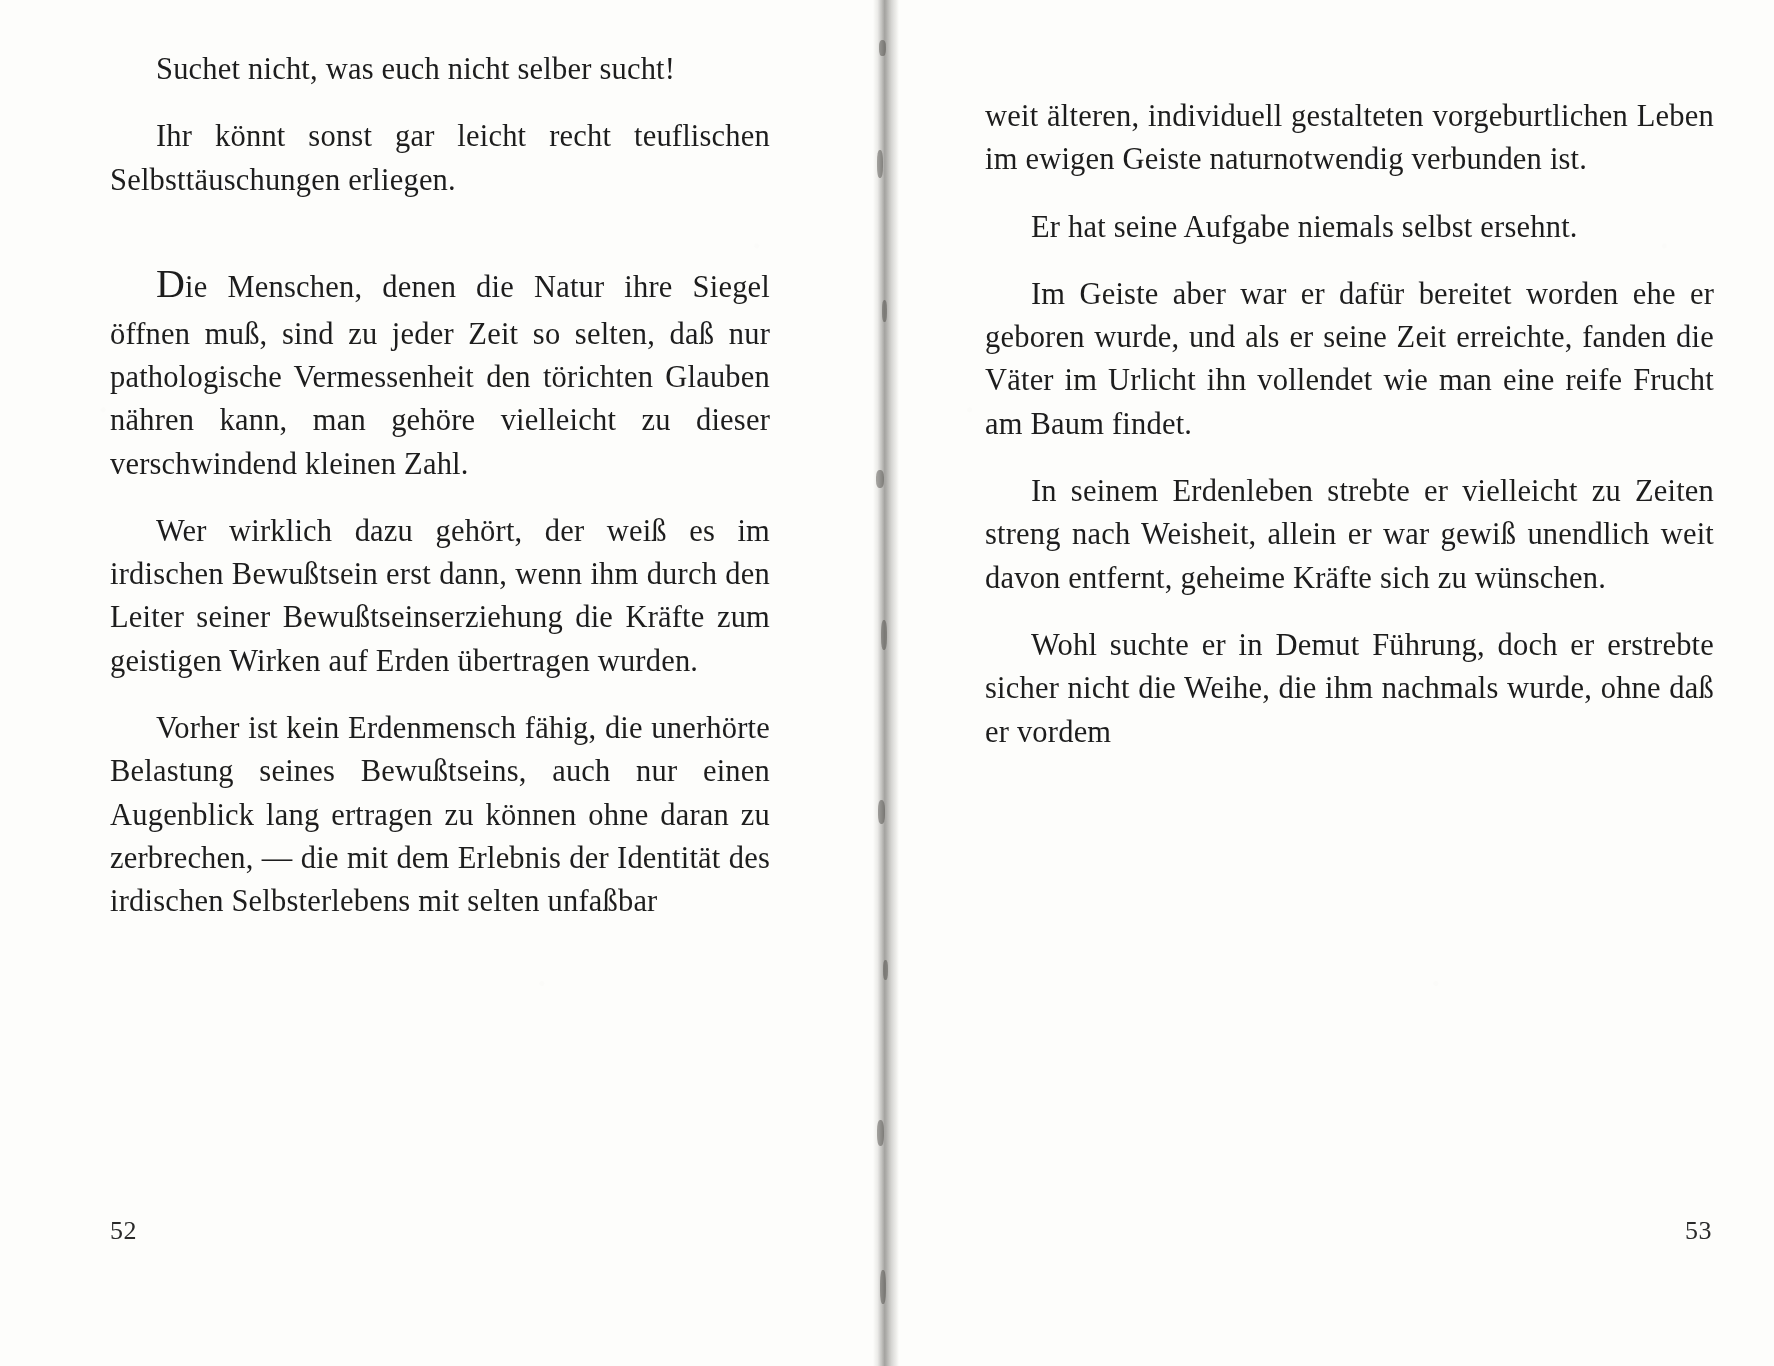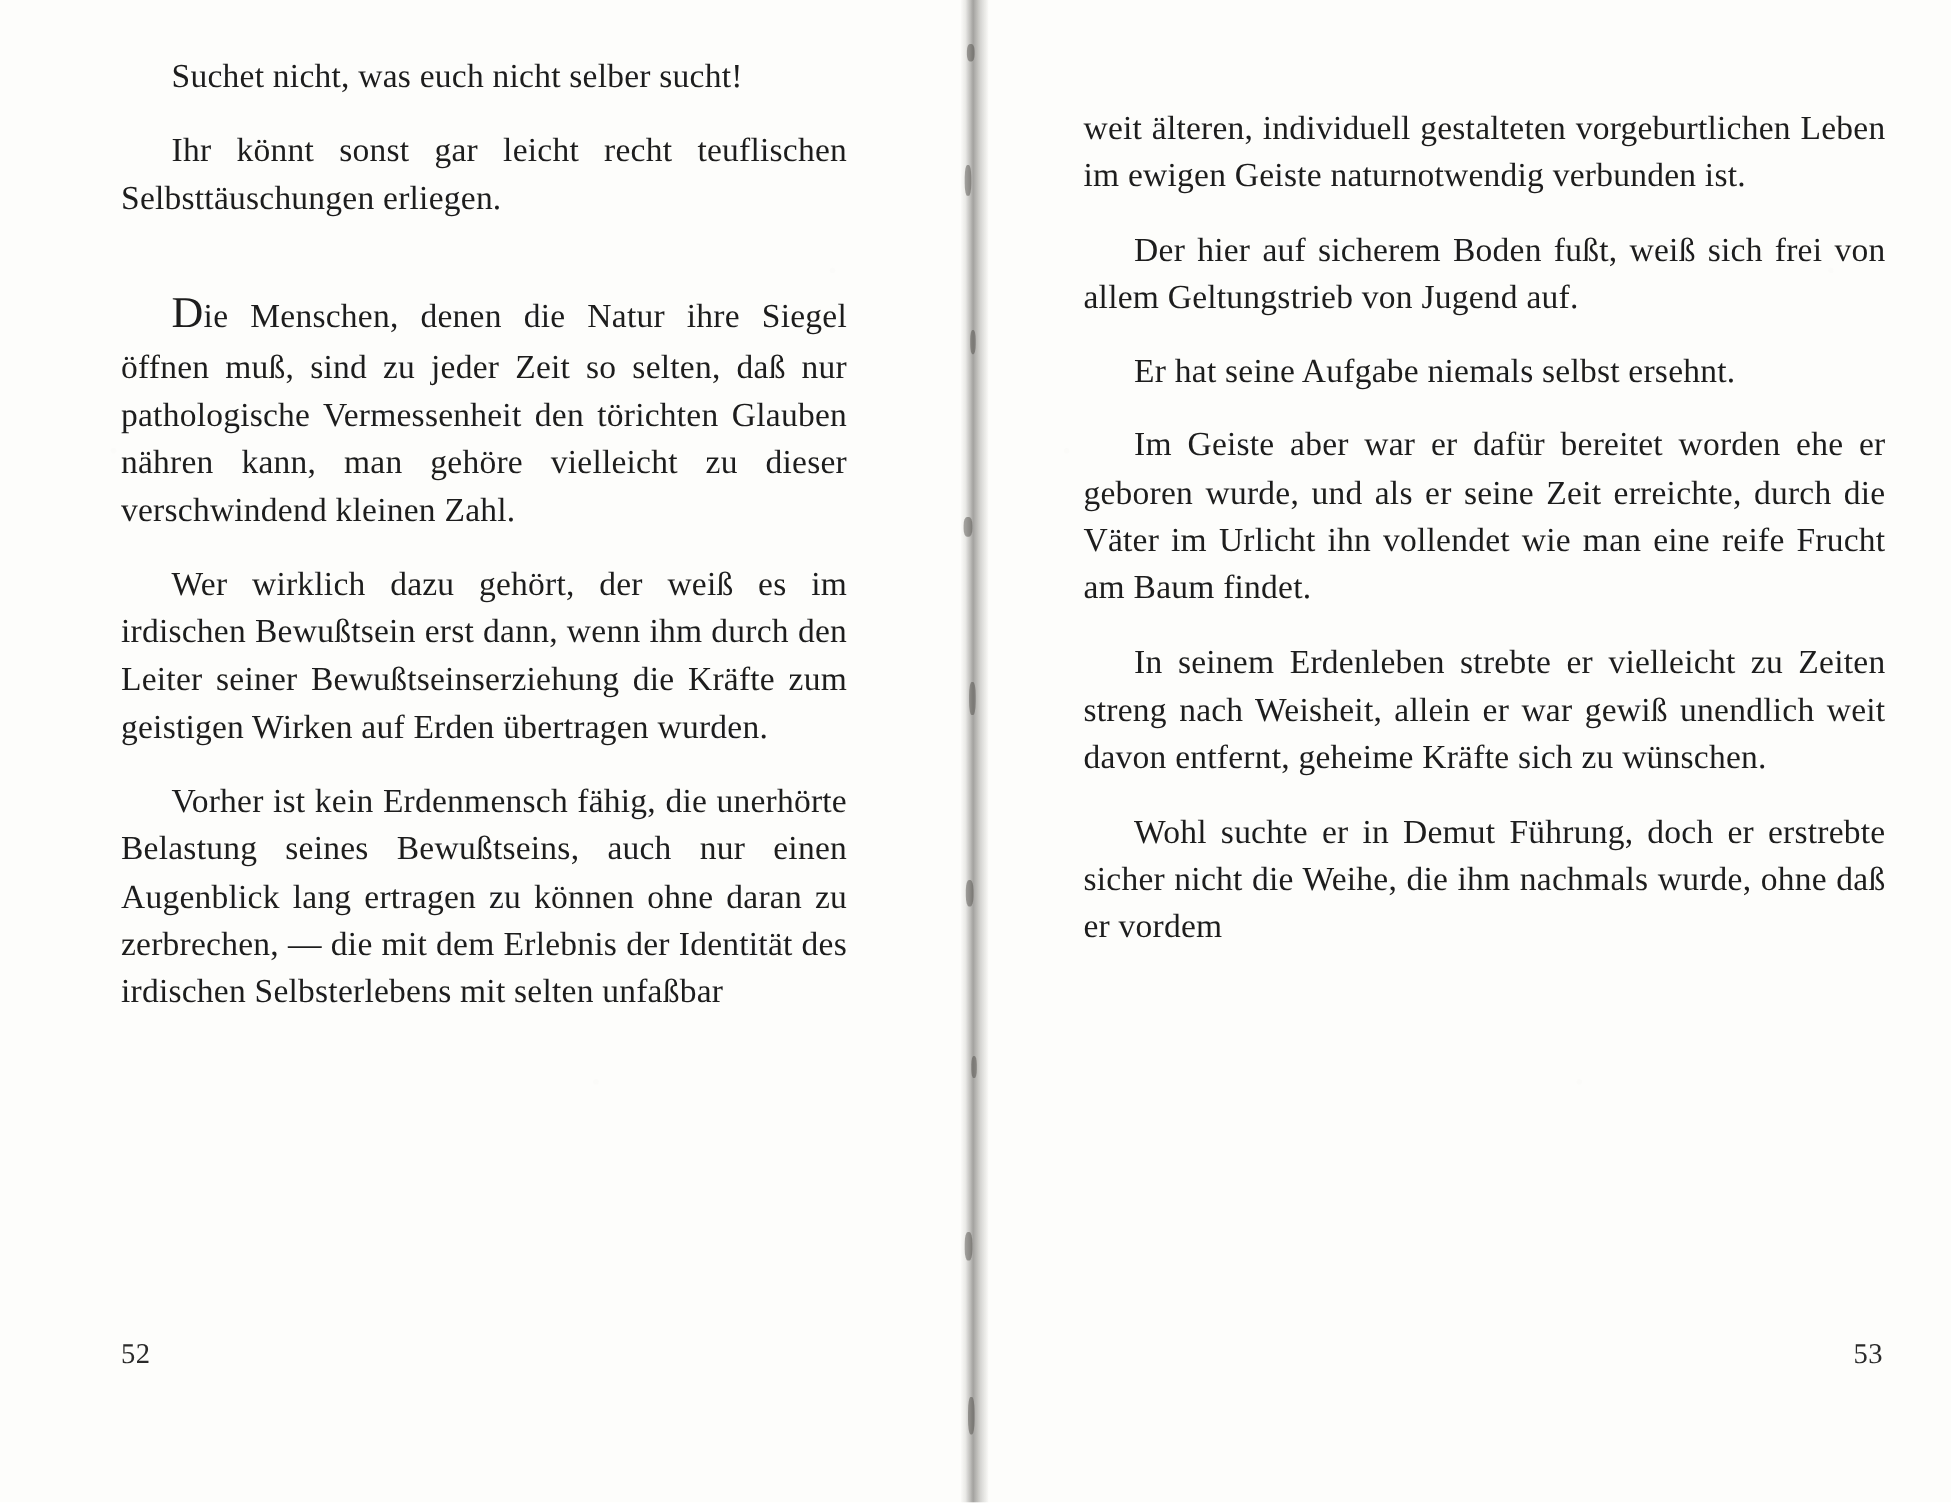--- a/index.html
+++ b/index.html
@@ -134,22 +134,21 @@
     <div class="speck" style="left:23px; top:800px; width:7px; height:24px;"></div>
     <div class="speck" style="left:28px; top:960px; width:5px; height:20px;"></div>
     <div class="speck" style="left:22px; top:1120px; width:7px; height:26px;"></div>
     <div class="speck" style="left:25px; top:1270px; width:6px; height:34px;"></div>
   </div>
 
   <div class="page page-right">
     <div class="paper-grain"></div>
 
     <p class="para noindent">weit älteren, individuell gestalteten vorgeburtlichen Leben im ewigen Geiste naturnotwendig verbunden ist.</p>
-    <p class="para">Der hier auf sicherem Boden fußt, weiß sich frei von allem Geltungstrieb von Jugend auf.</p>
     <p class="para">Er hat seine Aufgabe niemals selbst ersehnt.</p>
-    <p class="para">Im Geiste aber war er dafür bereitet worden ehe er geboren wurde, und als er seine Zeit erreichte, durch die Väter im Urlicht ihn vollendet wie man eine reife Frucht am Baum findet.</p>
+    <p class="para">Im Geiste aber war er dafür bereitet worden ehe er geboren wurde, und als er seine Zeit erreichte, fanden die Väter im Urlicht ihn vollendet wie man eine reife Frucht am Baum findet.</p>
     <p class="para">In seinem Erdenleben strebte er vielleicht zu Zeiten streng nach Weisheit, allein er war gewiß unendlich weit davon entfernt, geheime Kräfte sich zu wünschen.</p>
     <p class="para">Wohl suchte er in Demut Führung, doch er erstrebte sicher nicht die Weihe, die ihm nachmals wurde, ohne daß er vordem</p>
 
     <div class="folio folio-right">53</div>
   </div>
 
 </div>
 
 </body></html>

